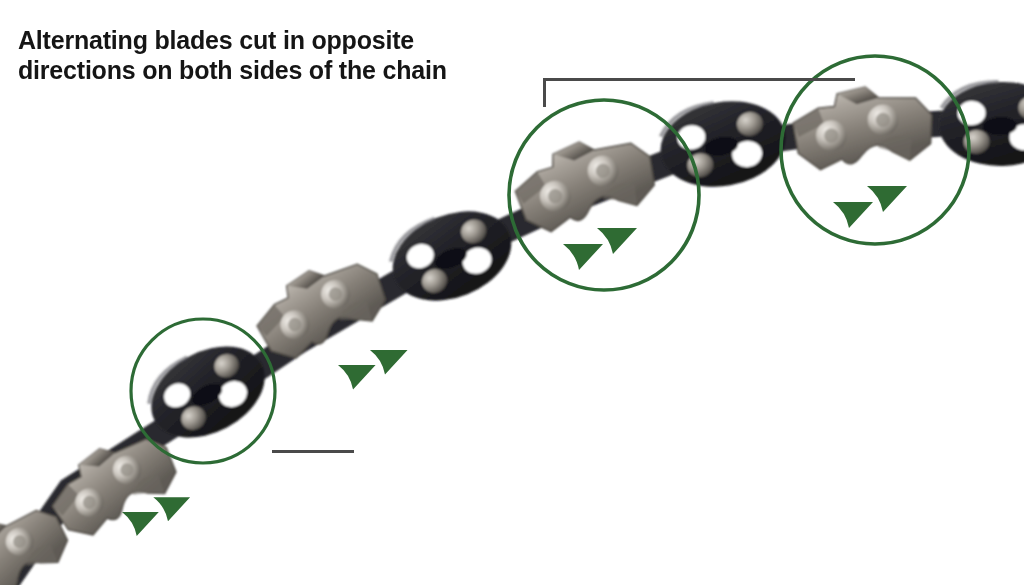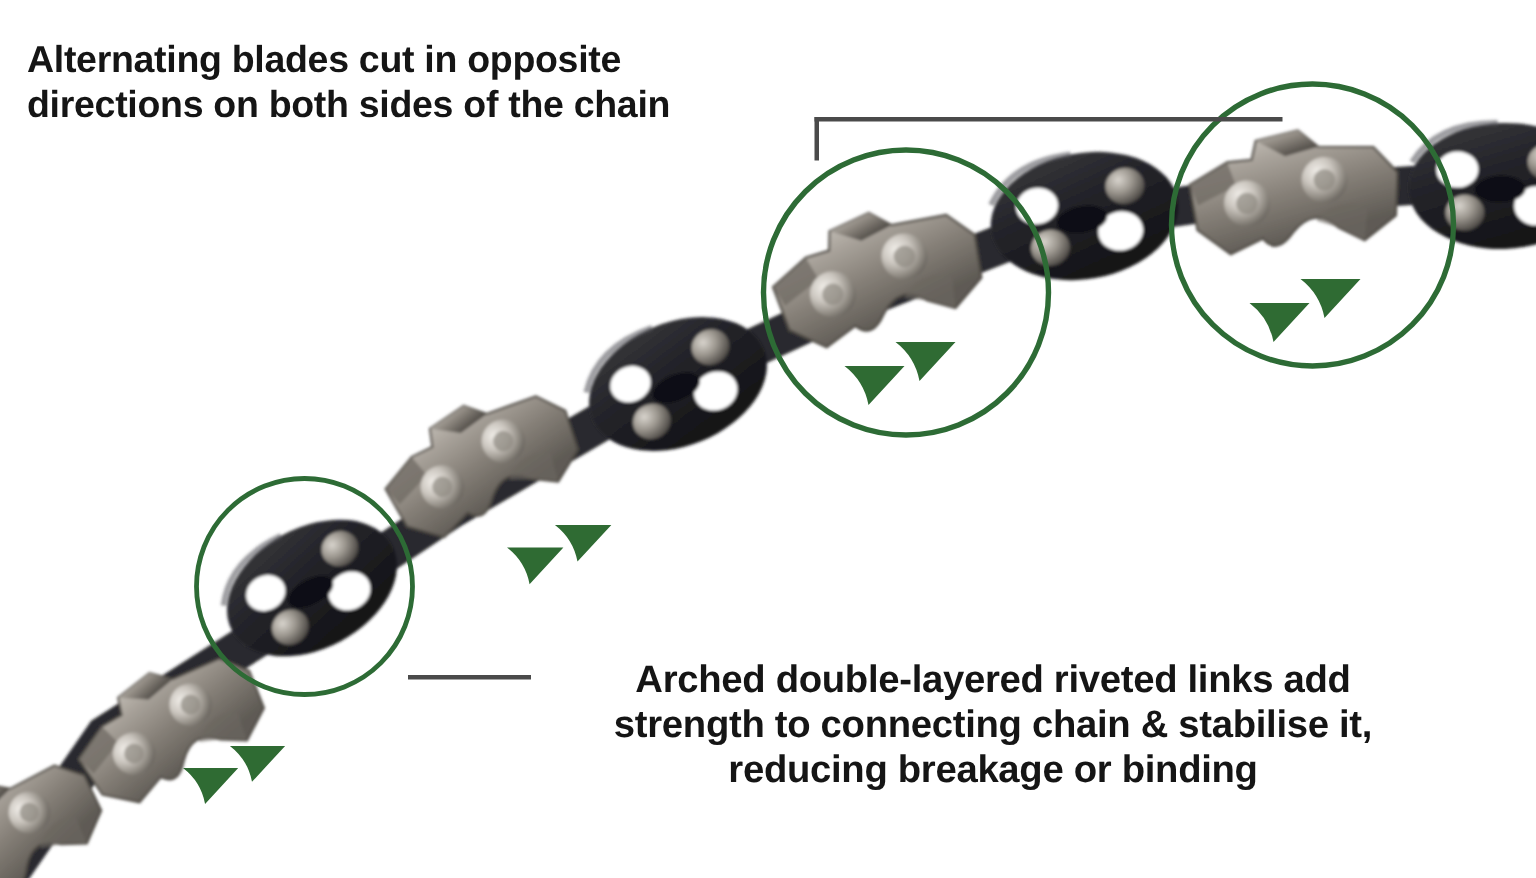--- a/index.html
+++ b/index.html
@@ -197,17 +197,14 @@
     </g>
   </svg>
 
   <div class="leader" id="leader-top-h"></div>
   <div class="leader" id="leader-top-v"></div>
   <div class="leader" id="leader-bottom-h"></div>
 
   <div class="callout" id="callout-top">Alternating blades cut in opposite
 directions on both sides of the chain</div>
 
-  <div class="callout" id="callout-bottom">Arched double-layered riveted links add
-strength to connecting chain &amp; stabilise it,
-reducing breakage or binding</div>
 
 </div>
 
 </body></html>

